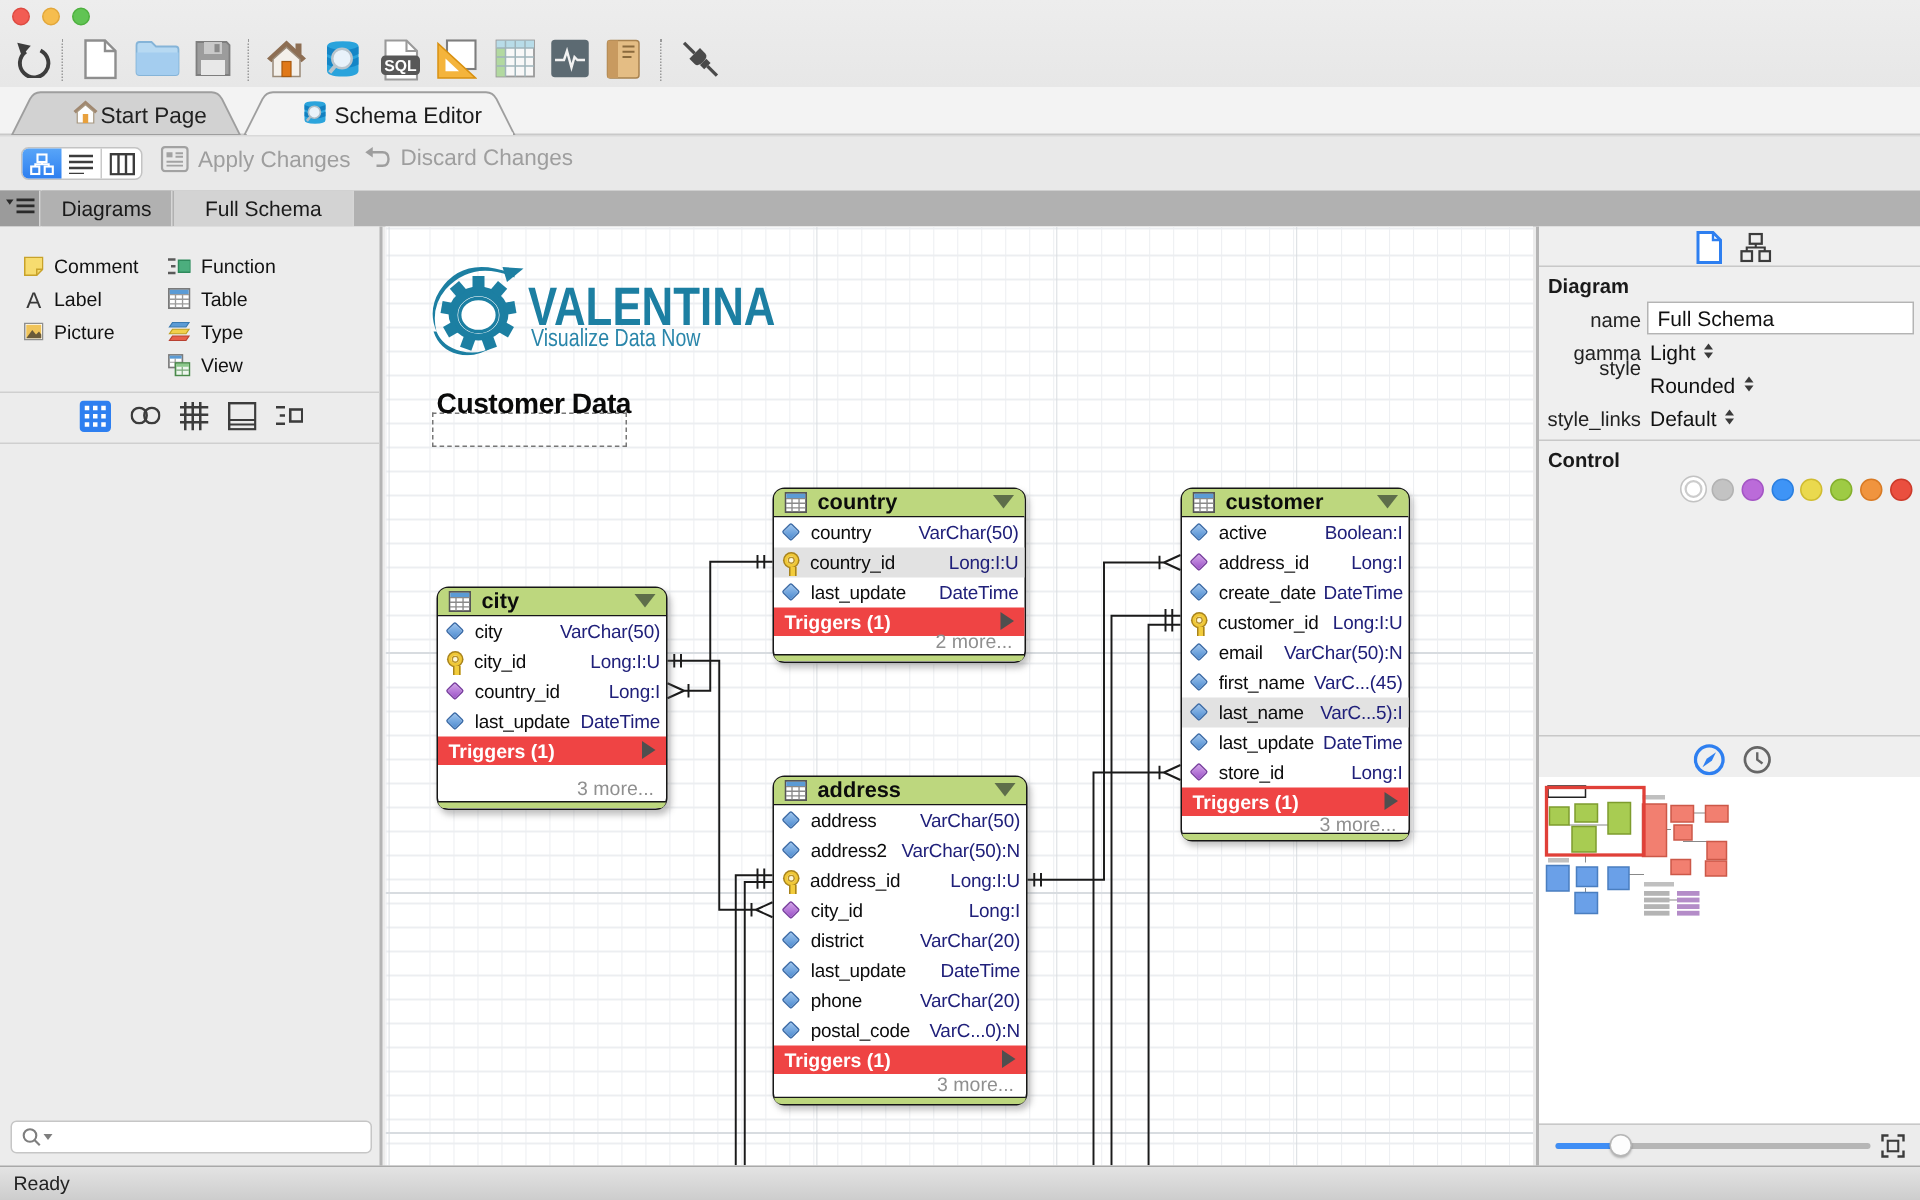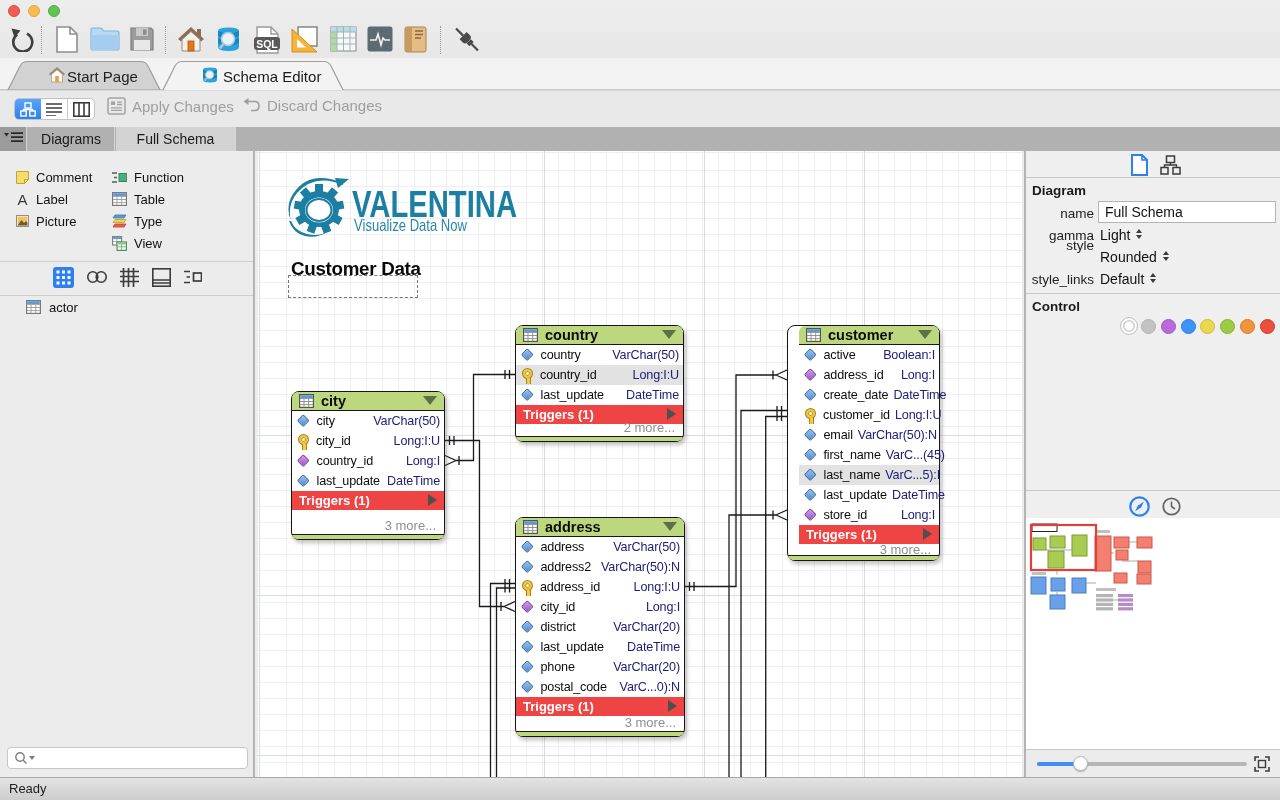--- a/index.html
+++ b/index.html
@@ -361,28 +361,20 @@
       <svg style="position:absolute;left:152px;top:6px;" width="19" height="19" viewBox="0 0 19 19">
           <rect x="0.8" y="0.8" width="17.4" height="17.4" fill="none" stroke="#3c3c3c" stroke-width="1.6"></rect>
           <path d="M1,12 L18,12 M1,15 L18,15" stroke="#3c3c3c" stroke-width="1.4"></path>
         </svg>
       <svg style="position:absolute;left:184px;top:7px;" width="18" height="16" viewBox="0 0 18 16">
           <path d="M0,2.5 L6,2.5 M2.5,8 L6,8 M0,13.5 L6,13.5" stroke="#3c3c3c" stroke-width="1.7"></path>
           <rect x="9.5" y="4" width="8" height="8" fill="none" stroke="#3c3c3c" stroke-width="1.7"></rect>
         </svg>
     </div>
     <div id="listsep"></div>
-    <div id="actorrow">
-      <svg style="margin-left:26px;" width="15" height="14" viewBox="0 0 15 14">
-          <rect x="0.6" y="0.6" width="13.8" height="12.8" fill="#fff" stroke="#7a7a7a" stroke-width="1.2"></rect>
-          <rect x="1.2" y="1.2" width="12.6" height="3" fill="#5b9bd5"></rect>
-          <path d="M1,4.4 L14,4.4 M1,7.5 L14,7.5 M1,10.6 L14,10.6 M5,4.4 L5,13 M9.7,4.4 L9.7,13" stroke="#9a9a9a" stroke-width="0.9"></path>
-        </svg>
-      <span style="margin-left:8px;">actor</span>
-    </div>
     <div id="searchbox">
       <svg width="22" height="14" viewBox="0 0 22 14">
           <circle cx="6" cy="6" r="4.2" fill="none" stroke="#7e7e7e" stroke-width="1.4"></circle>
           <line x1="9" y1="9" x2="12.5" y2="12.5" stroke="#7e7e7e" stroke-width="1.4"></line>
           <path d="M15,5 L21,5 L18,9 Z" fill="#7e7e7e"></path>
         </svg>
     </div>
   </div>
   <div id="canvas">
     <div id="grid"></div>
@@ -556,21 +548,21 @@
         </div>
       <div class="row">
           <span class="dia b"></span>
           <span class="fn">postal_code</span>
           <span class="ft">VarC...0):N</span>
         </div>
       <div class="trg">Triggers (1)<span class="ar"></span></div>
       <div class="more" style="top:199px;">3 more...</div>
       <div class="strip"></div>
     </div>
-    <div class="tbl" id="t-customer" style="left:530px;top:174px;width:153px;height:236px;padding-left:11px;">
+    <div class="tbl" id="t-customer" style="left:530px;top:174px;width:153px;height:236px;">
       <div class="th">
           <svg width="15" height="14" viewBox="0 0 15 14">
             <rect x="0.6" y="0.6" width="13.8" height="12.8" fill="#fff" stroke="#555" stroke-width="1.2"></rect>
             <rect x="1.2" y="1.2" width="12.6" height="3" fill="#5b9bd5"></rect>
             <path d="M1,4.4 L14,4.4 M1,7.5 L14,7.5 M1,10.6 L14,10.6 M5,4.4 L5,13 M9.7,4.4 L9.7,13" stroke="#8a8a8a" stroke-width="0.9"></path>
           </svg>
           <span class="nm">customer</span>
           <span class="tri"></span>
         </div>
       <div class="row">

